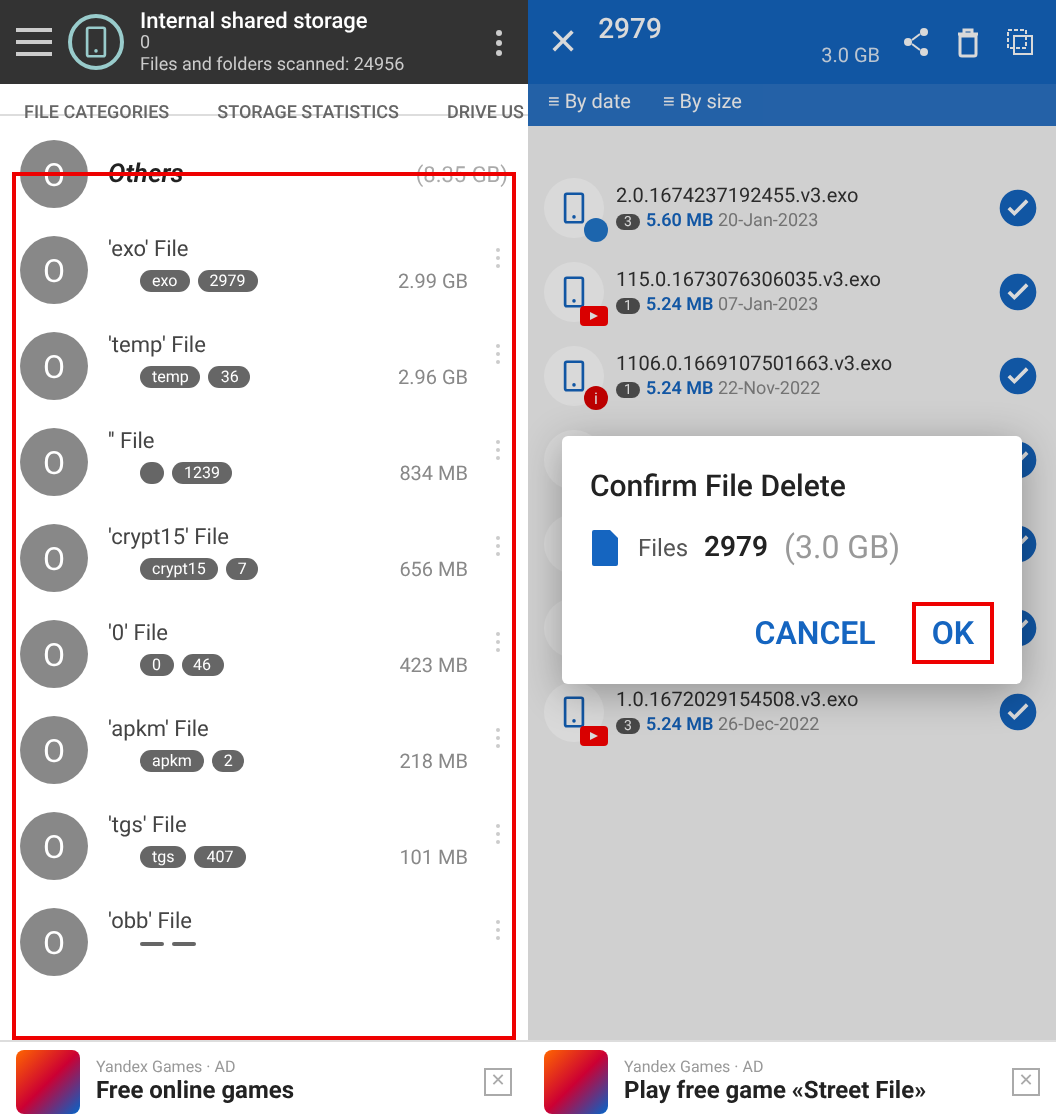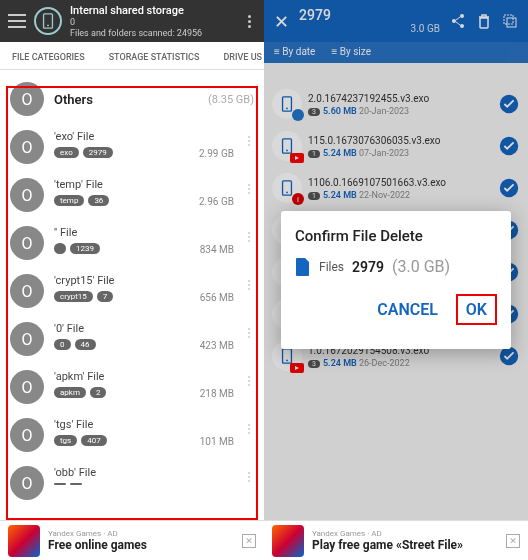--- a/index.html
+++ b/index.html
@@ -11,35 +11,35 @@
   .menu-bars { width: 18px; height: 14px; display: flex; flex-direction: column; justify-content: space-between; }
   .menu-bars span { height: 2px; background: #ccc; }
   .phone-icon { width: 28px; height: 28px; border: 2px solid #9cc; border-radius: 50%; display: flex; align-items: center; justify-content: center; }
   .phone-icon svg { width: 12px; height: 16px; }
   .header-text { flex: 1; font-size: 10px; line-height: 1.2; }
   .header-text .title { font-size: 11px; font-weight: 500; }
   .header-text .sub { color: #ccc; font-size: 9px; }
   .dots-v { width: 14px; display: flex; flex-direction: column; gap: 2px; align-items: center; }
   .dots-v span { width: 3px; height: 3px; background: #ccc; border-radius: 50%; }
   
-  .tabs { display: flex; border-bottom: 1px solid #ddd; font-size: 9px; color: #666; font-weight: 500; height: 28px; }
+  .tabs { display: flex; border-bottom: 1px solid #ddd; font-size: 9px; color: #666; font-weight: 500; height: 16px; }
   .tabs div { padding: 10px 12px; white-space: nowrap; }
   
   .red-box { position: absolute; top: 86px; left: 6px; width: 252px; height: 434px; border: 2px solid #e00; pointer-events: none; z-index: 5; }
   
   .file-list { padding: 4px 8px 0 8px; }
   .group-row { display: flex; align-items: center; padding: 8px 2px; gap: 10px; }
   .avatar { width: 34px; height: 34px; border-radius: 50%; background: #888; color: #fff; display: flex; align-items: center; justify-content: center; font-size: 16px; font-weight: 400; flex-shrink: 0; }
-  .group-row .name { flex: 1; font-size: 13px; font-weight: 600; color: #222; }
+  .group-row .name { flex: 1; font-size: 13px; font-weight: 600; color: #222; font-style: italic; }
   .group-row .size { font-size: 11px; color: #aaa; }
   
   .file-row { display: flex; align-items: flex-start; padding: 6px 2px 4px 2px; gap: 10px; min-height: 48px; }
   .file-content { flex: 1; }
   .file-name { font-size: 11px; color: #444; margin-bottom: 4px; }
-  .chips { display: flex; gap: 4px; margin-top: 2px; }
+  .chips { display: flex; gap: 4px; margin-top: 2px; margin-left: 16px; }
   .chip { background: #666; color: #fff; font-size: 8px; padding: 1px 6px; border-radius: 7px; }
   .file-meta { font-size: 10px; color: #888; text-align: right; white-space: nowrap; padding-top: 18px; width: 48px; }
   .row-dots { width: 10px; display: flex; flex-direction: column; gap: 2px; align-items: center; padding-top: 6px; }
   .row-dots span { width: 2px; height: 2px; background: #ccc; border-radius: 50%; }
   
   
   .right { background: #f5f5f5; }
   .right-header { background: #1565c0; color: #fff; height: 42px; display: flex; align-items: center; padding: 0 10px; gap: 10px; }
   .x-icon { font-size: 18px; font-weight: 300; }
   .r-title { flex: 1; line-height: 1.1; }
@@ -60,21 +60,21 @@
   .r-content { flex: 1; font-size: 10px; }
   .r-name { color: #333; font-size: 10px; margin-bottom: 2px; white-space: nowrap; overflow: hidden; text-overflow: ellipsis; max-width: 160px; }
   .r-meta { color: #888; font-size: 9px; }
   .mini-chip { display: inline-block; background: #555; color: #fff; font-size: 7px; padding: 0 4px; border-radius: 6px; margin-right: 3px; }
   .r-size { color: #1565c0; font-weight: 600; }
   .check { width: 22px; height: 22px; }
   .check svg { width: 22px; height: 22px; }
   
   
   .scrim { position: absolute; inset: 0; background: rgba(0,0,0,.15); display: flex; align-items: center; justify-content: center; z-index: 10; }
-  .dialog { background: #fff; width: 230px; border-radius: 3px; padding: 16px 14px 24px 14px; box-shadow: 0 4px 20px rgba(0,0,0,.3); }
+  .dialog { background: #fff; width: 230px; border-radius: 3px; padding: 16px 14px 10px 14px; box-shadow: 0 4px 20px rgba(0,0,0,.3); }
   .dlg-title { font-size: 15px; font-weight: 500; color: #222; margin-bottom: 12px; }
   .dlg-body { display: flex; align-items: center; gap: 8px; font-size: 12px; color: #555; margin-bottom: 18px; }
   .dlg-body .count { color: #222; font-weight: 600; font-size: 14px; }
   .dlg-body .sz { color: #999; font-size: 16px; }
   .dlg-actions { display: flex; justify-content: flex-end; gap: 8px; align-items: center; }
   .dlg-btn { color: #1565c0; font-size: 16px; font-weight: 600; padding: 6px 10px; }
   .ok-box { border: 2px solid #e00; padding: 4px 8px; }
   
   
   .ad-bar { position: absolute; left: 0; bottom: 0; width: 100%; height: 40px; background: #fff; display: flex; align-items: center; gap: 8px; padding: 1px 8px; border-top: 1px solid #ddd; z-index: 6; }

